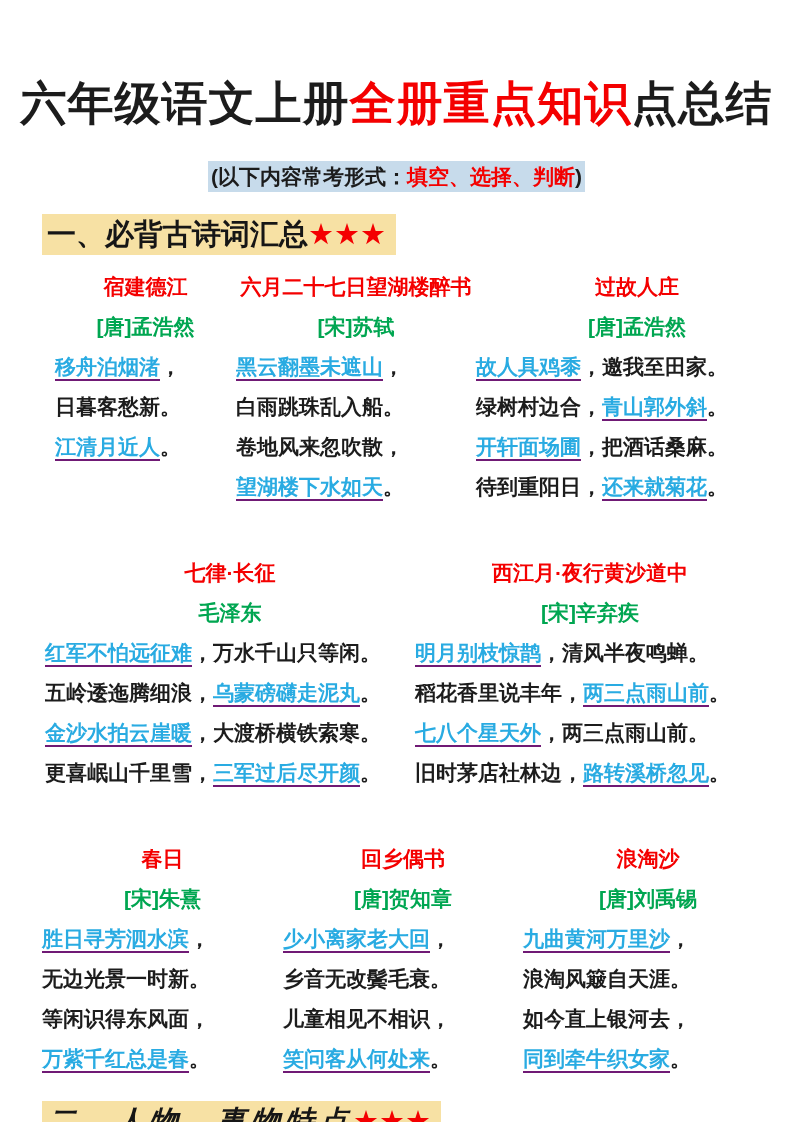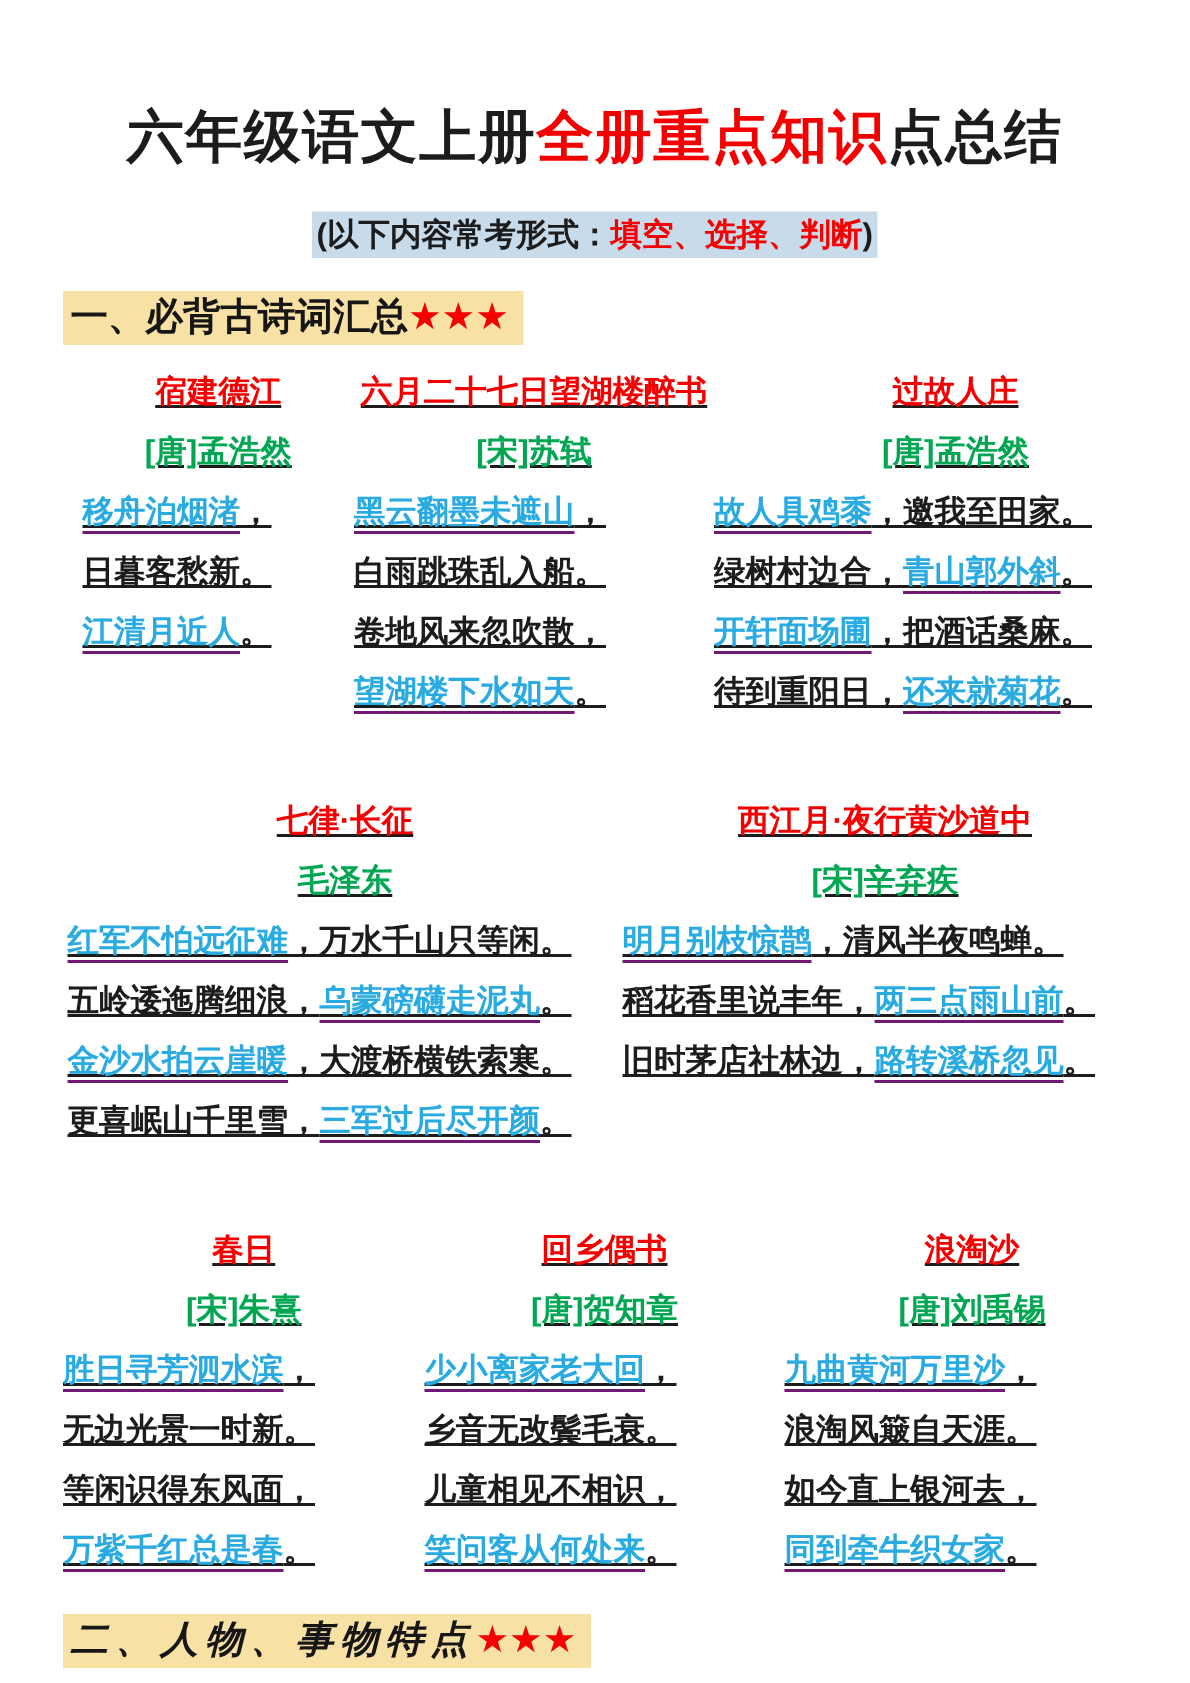--- a/index.html
+++ b/index.html
@@ -4,38 +4,38 @@
 <style>
   html,body{margin:0;padding:0;}
   body{
     width:793px;height:1122px;background:#ffffff;overflow:hidden;
     font-family:"Liberation Sans","DejaVu Sans",sans-serif;
     font-weight:bold;color:#1c1c1c;
     -webkit-font-smoothing:antialiased;
   }
   .page{width:793px;height:1122px;position:relative;}
   .doc-title{
-    text-align:center;padding-top:46px;font-size:38px;line-height:1.15;
+    text-align:center;padding-top:46px;font-size:46px;line-height:1.15;
     letter-spacing:1px;white-space:nowrap;
   }
   .red{color:var(--red);}
   .subtitle-wrap{text-align:center;margin-top:9px;}
   .subtitle{
     display:inline-block;font-size:21px;line-height:1.3;
     background:var(--hlblue);padding:2px 3px;
   }
   .heading{
-    display:inline-block;font-size:25px;line-height:1.25;
+    display:inline-block;font-size:29px;line-height:1.25;
     background:var(--hlyellow);margin-left:42px;margin-top:22px;
     padding:2px 10px 3px 5px;white-space:nowrap;color:#161616;
   }
   .heading.spaced{letter-spacing:5px;font-style:italic;}
   .stars{color:var(--red);letter-spacing:0;}
   #poem-rows{margin-top:12px;}
-  .row{display:flex;text-decoration:underline;}
+  .row{display:flex;}
   .row + .row{margin-top:46px;}
   .row1{padding-left:55px;}
   .row1 .poem:nth-child(1){width:181px;}
   .row1 .poem:nth-child(2){width:240px;}
   .row1 .poem:nth-child(3){width:322px;}
   .row2{padding-left:45px;}
   .row2 .poem:nth-child(1){width:370px;}
   .row2 .poem:nth-child(2){width:350px;}
   .row3{padding-left:42px;}
   .row3 .poem:nth-child(1){width:241px;}
@@ -97,20 +97,21 @@
           <div class="poem-line"><span class="key">红军不怕远征难</span><span>，万水千山只等闲。</span></div>
           <div class="poem-line"><span>五岭逶迤腾细浪，</span><span class="key">乌蒙磅礴走泥丸</span><span>。</span></div>
           <div class="poem-line"><span class="key">金沙水拍云崖暖</span><span>，大渡桥横铁索寒。</span></div>
           <div class="poem-line"><span>更喜岷山千里雪，</span><span class="key">三军过后尽开颜</span><span>。</span></div>
         </div>
         <div class="poem">
           <div class="poem-title">西江月·夜行黄沙道中</div>
           <div class="poem-author">[宋]辛弃疾</div>
           <div class="poem-line"><span class="key">明月别枝惊鹊</span><span>，清风半夜鸣蝉。</span></div>
           <div class="poem-line"><span>稻花香里说丰年，</span><span class="key">两三点雨山前</span><span>。</span></div>
+          <div class="poem-line"><span class="key">七八个星天外</span><span>，两三点雨山前。</span></div>
           <div class="poem-line"><span>旧时茅店社林边，</span><span class="key">路转溪桥忽见</span><span>。</span></div>
         </div>
       </div>
       <div class="row row3">
         <div class="poem">
           <div class="poem-title">春日</div>
           <div class="poem-author">[宋]朱熹</div>
           <div class="poem-line"><span class="key">胜日寻芳泗水滨</span><span>，</span></div>
           <div class="poem-line"><span>无边光景一时新。</span></div>
           <div class="poem-line"><span>等闲识得东风面，</span></div>

